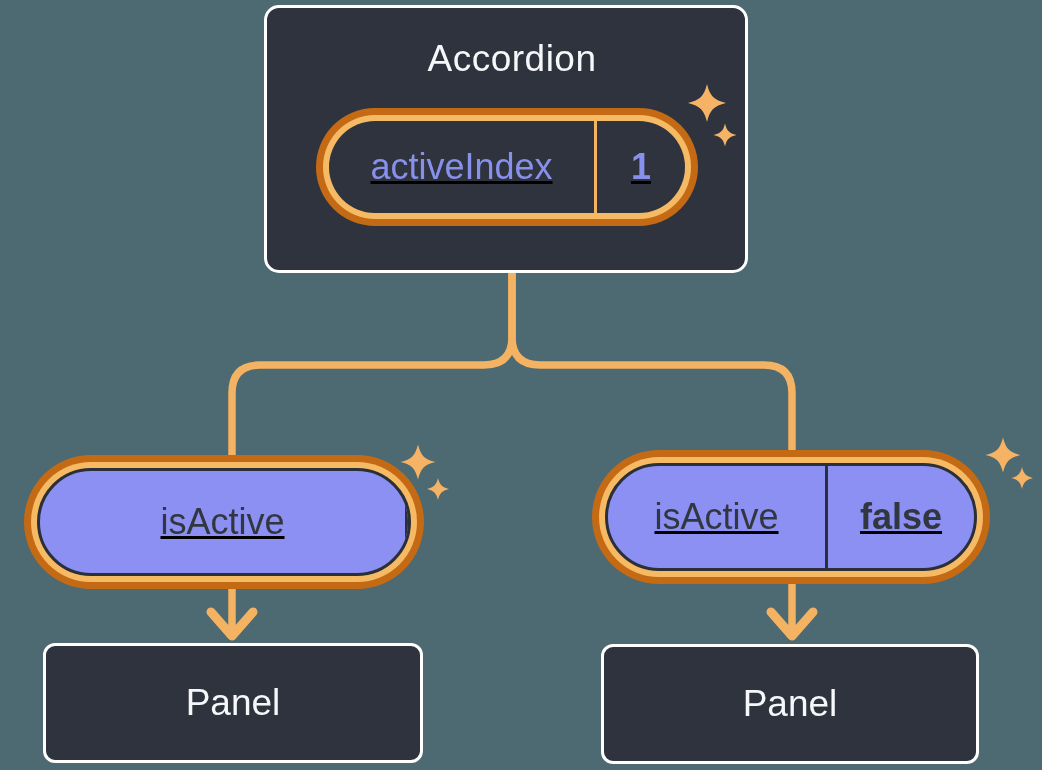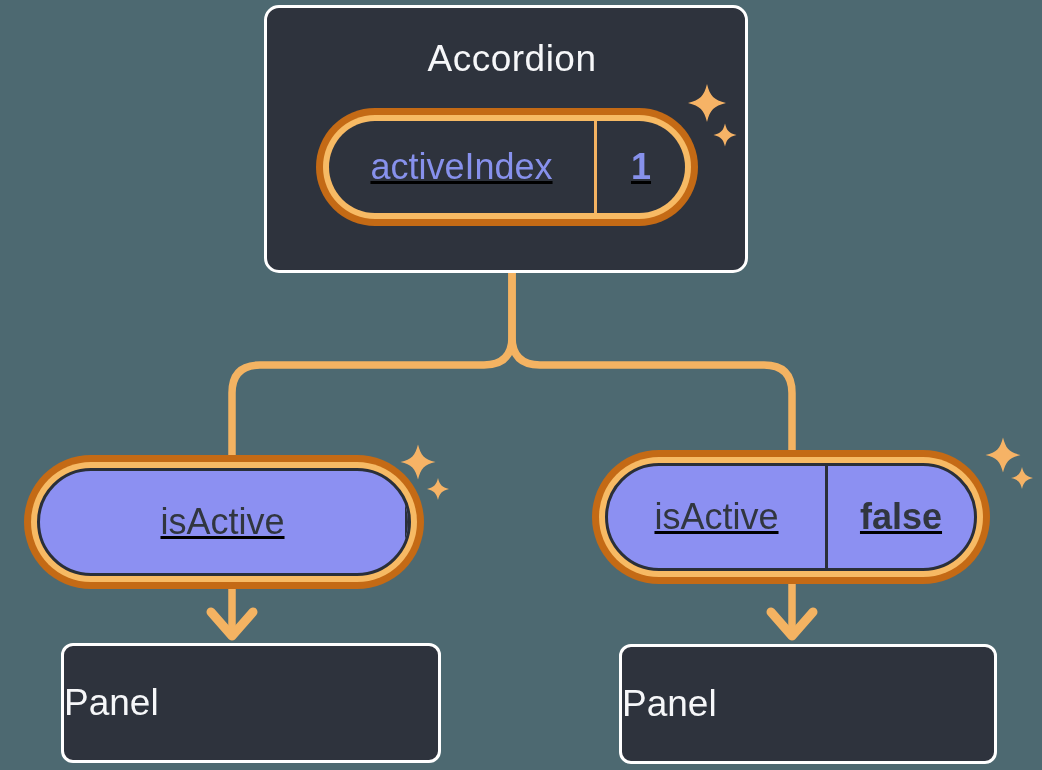--- a/index.html
+++ b/index.html
@@ -119,25 +119,24 @@
   .state-pill .pill-value { width: 88px; }
 
   .prop-pill-left  { left: 24px;  top: 455px; width: 400px; height: 134px; }
   .prop-pill-left .pill-value { width: 158px; }
   .prop-pill-right { left: 592px; top: 450px; width: 398px; height: 134px; }
   .prop-pill-right .pill-value { width: 146px; }
 
   .panel {
     display: flex;
     align-items: center;
-    justify-content: flex-start;
+    justify-content: center;
     border-radius: 12px;
     font-size: 37px;
     color: var(--node-text);
-    margin-left: 18px;
   }
   .panel-left  { left: 43px;  top: 643px; width: 380px; height: 120px; }
   .panel-right { left: 601px; top: 644px; width: 378px; height: 120px; }
 
   .sparkles {
     position: absolute;
     z-index: 5;
   }
   .sparkles path { fill: var(--sparkle); }
   .sparkles-top   { left: 680px; top: 76px;  }

